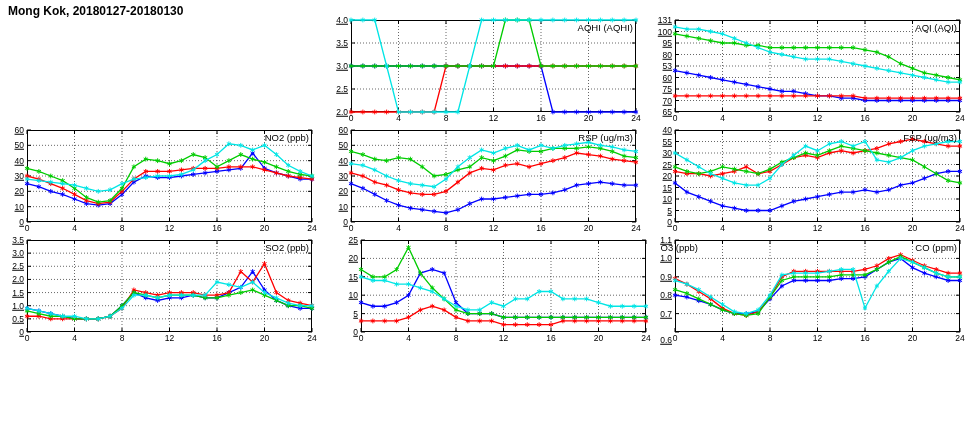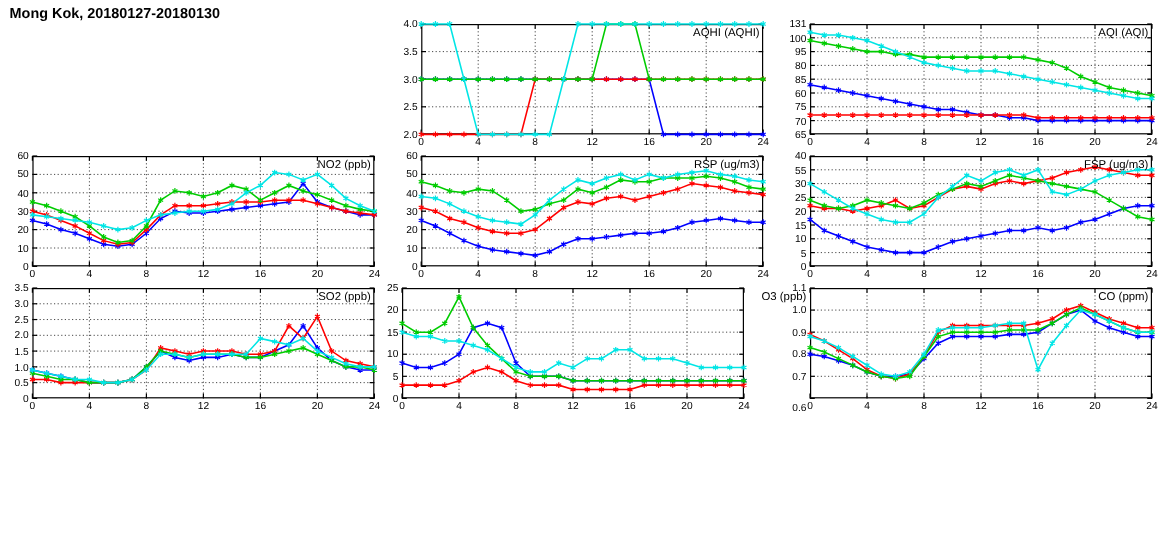--- a/index.html
+++ b/index.html
@@ -19,20 +19,21 @@
     position:absolute;right:3px;top:2px;
     font-size:9.5px;font-weight:normal;
     z-index:6;
     background:transparent;
   }
   .ylab{
     position:absolute;right:100%;margin-right:3px;
     font-size:8.5px;line-height:1;
     transform:translateY(-50%);
     white-space:nowrap;
+    text-decoration:underline;
   }
   .xlab{
     position:absolute;top:100%;margin-top:2px;
     font-size:8.5px;line-height:1;
     transform:translateX(-50%);
     white-space:nowrap;
   }
   svg{position:absolute;left:0;top:0;overflow:visible;}
 </style>
 </head>
@@ -167,21 +168,21 @@
     <div class="xlab" style="left: 47.5px;">4</div>
     <div class="xlab" style="left: 95px;">8</div>
     <div class="xlab" style="left: 142.5px;">12</div>
     <div class="xlab" style="left: 190px;">16</div>
     <div class="xlab" style="left: 237.5px;">20</div>
     <div class="xlab" style="left: 285px;">24</div>
     <div class="ylab" style="top: 92px;">65</div>
     <div class="ylab" style="top: 80.5px;">70</div>
     <div class="ylab" style="top: 69px;">75</div>
     <div class="ylab" style="top: 57.5px;">60</div>
-    <div class="ylab" style="top: 46px;">85</div>
+    <div class="ylab" style="top: 46px;">53</div>
     <div class="ylab" style="top: 34.5px;">80</div>
     <div class="ylab" style="top: 23px;">95</div>
     <div class="ylab" style="top: 11.5px;">100</div>
     <div class="ylab" style="top: 0px;">131</div>
   </div>
 <div class="panel" id="panel-no2" style="left:27px;top:130px;width:285px;height:92px;">
     <div class="plotbox" style="left: 0px; top: 0px; width: 285px; height: 92px;"></div>
     <div class="panel-title">NO2 (ppb)</div>
     <svg width="285" height="92">
       <g stroke="#000" stroke-width="0.6" stroke-dasharray="1,2">
@@ -465,21 +466,21 @@
     <div class="xlab" style="left: 285px;">24</div>
     <div class="ylab" style="top: 92px;">0</div>
     <div class="ylab" style="top: 78.8571px;">0.5</div>
     <div class="ylab" style="top: 65.7143px;">1.0</div>
     <div class="ylab" style="top: 52.5714px;">1.5</div>
     <div class="ylab" style="top: 39.4286px;">2.0</div>
     <div class="ylab" style="top: 26.2857px;">2.5</div>
     <div class="ylab" style="top: 13.1429px;">3.0</div>
     <div class="ylab" style="top: 0px;">3.5</div>
   </div>
-<div class="panel" id="panel-o3" style="left:335px;top:240px;width:340px;height:92px;">
+<div class="panel" id="panel-o3" style="left:361px;top:240px;width:340px;height:92px;">
     <div class="plotbox" style="left: 0px; top: 0px; width: 285px; height: 92px;"></div>
     <div class="panel-title">O3 (ppb)</div>
     <svg width="285" height="92">
       <g stroke="#000" stroke-width="0.6" stroke-dasharray="1,2">
         <line x1="47.5" x2="47.5" y1="0" y2="92"></line>
         <line x1="95" x2="95" y1="0" y2="92"></line>
         <line x1="142.5" x2="142.5" y1="0" y2="92"></line>
         <line x1="190" x2="190" y1="0" y2="92"></line>
         <line x1="237.5" x2="237.5" y1="0" y2="92"></line>
         <line y1="73.6" y2="73.6" x1="0" x2="285"></line>

